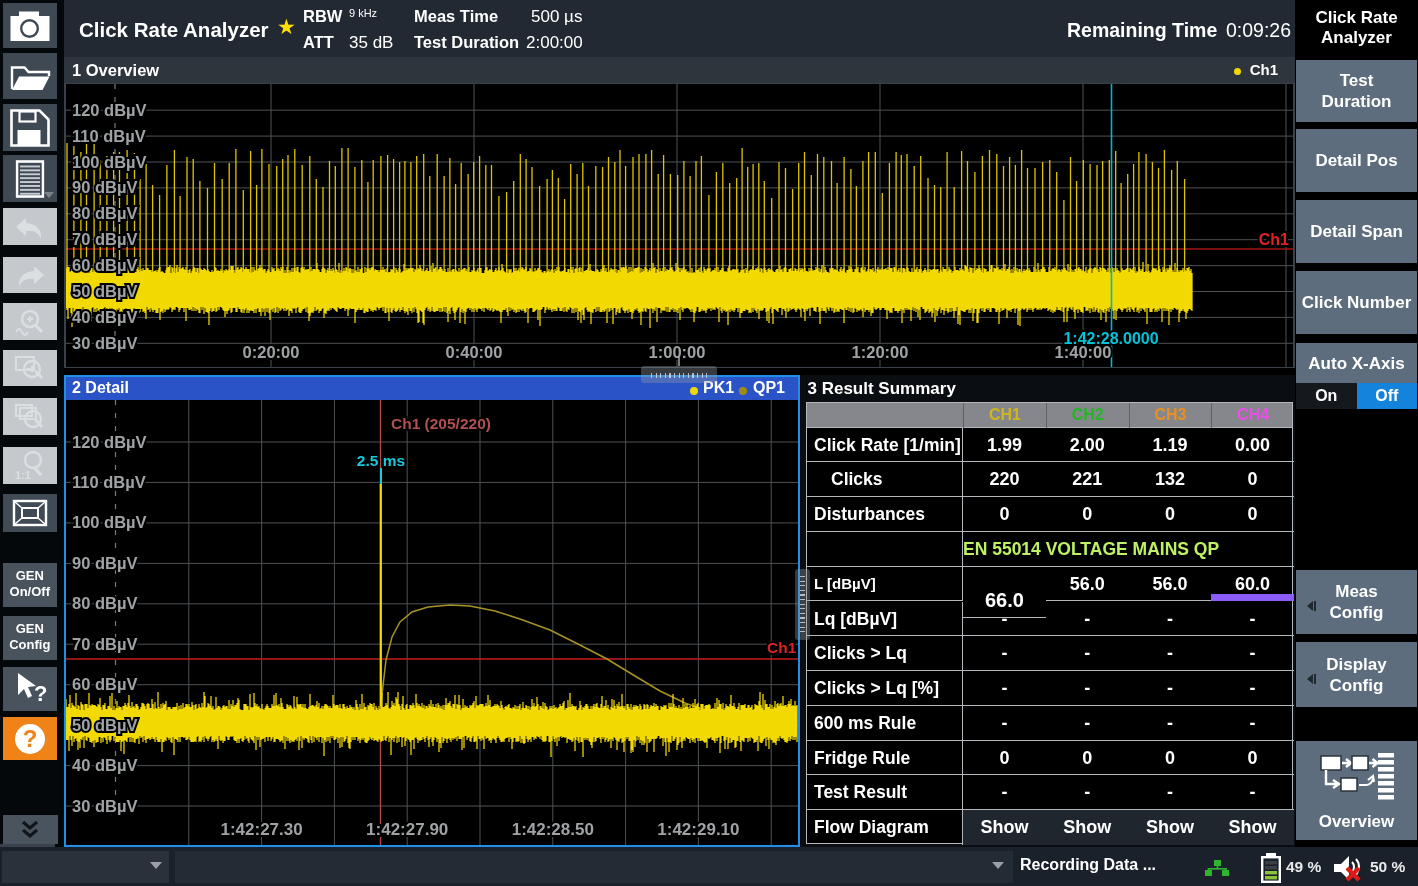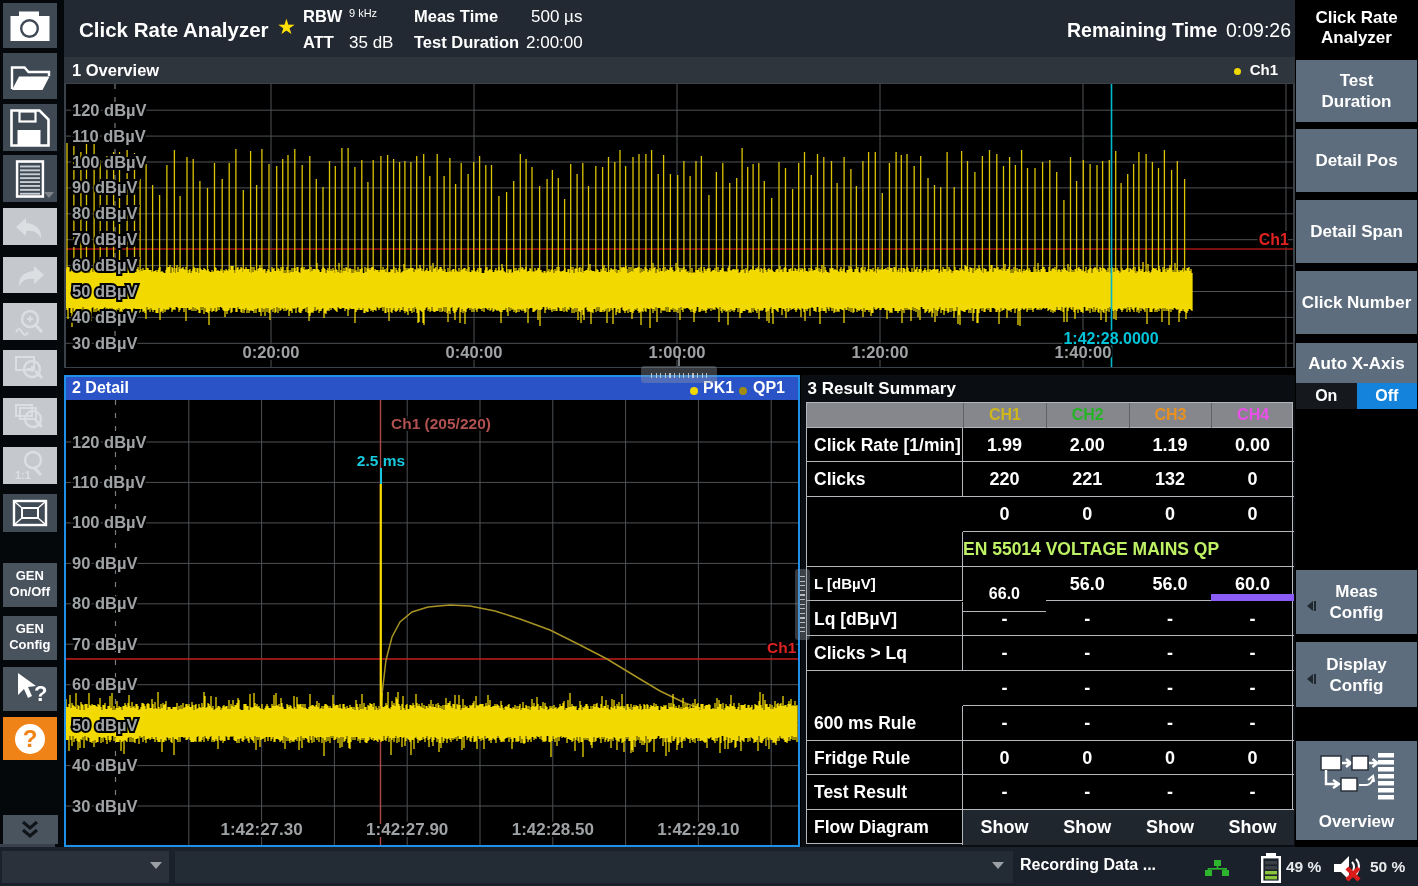--- a/index.html
+++ b/index.html
@@ -246,46 +246,48 @@
       <div style="position:absolute;left:156.0px;top:0;width:82.8px;height:24.5px;line-height:24.5px;text-align:center;font-weight:bold;font-size:16px;color:#cfb61c;border-left:1px solid #606268;box-sizing:border-box">CH1</div>
       <div style="position:absolute;left:238.8px;top:0;width:82.8px;height:24.5px;line-height:24.5px;text-align:center;font-weight:bold;font-size:16px;color:#26b426;border-left:1px solid #606268;box-sizing:border-box">CH2</div>
       <div style="position:absolute;left:321.5px;top:0;width:82.8px;height:24.5px;line-height:24.5px;text-align:center;font-weight:bold;font-size:16px;color:#e89120;border-left:1px solid #606268;box-sizing:border-box">CH3</div>
       <div style="position:absolute;left:404.2px;top:0;width:82.8px;height:24.5px;line-height:24.5px;text-align:center;font-weight:bold;font-size:16px;color:#ea4fe8;border-left:1px solid #606268;box-sizing:border-box">CH4</div>
     </div>
     <div style="position:absolute;left:0;top:24.5px;width:156.0px;height:34.79px;line-height:34.79px;border-bottom:1px solid #b4b8bc;border-right:1px solid #b4b8bc;box-sizing:border-box;padding-left:7px;font-weight:bold;font-size:17.5px;color:#fff;white-space:nowrap">Click Rate [1/min]</div>
     <div style="position:absolute;left:156.0px;top:24.5px;width:82.8px;height:34.79px;line-height:34.79px;border-bottom:1px solid #b4b8bc;box-sizing:border-box;text-align:center;font-weight:bold;font-size:18px;color:#fff">1.99</div>
     <div style="position:absolute;left:238.8px;top:24.5px;width:82.8px;height:34.79px;line-height:34.79px;border-bottom:1px solid #b4b8bc;box-sizing:border-box;text-align:center;font-weight:bold;font-size:18px;color:#fff">2.00</div>
     <div style="position:absolute;left:321.5px;top:24.5px;width:82.8px;height:34.79px;line-height:34.79px;border-bottom:1px solid #b4b8bc;box-sizing:border-box;text-align:center;font-weight:bold;font-size:18px;color:#fff">1.19</div>
     <div style="position:absolute;left:404.2px;top:24.5px;width:82.8px;height:34.79px;line-height:34.79px;border-bottom:1px solid #b4b8bc;box-sizing:border-box;text-align:center;font-weight:bold;font-size:18px;color:#fff">0.00</div>
-    <div style="position:absolute;left:0;top:59.3px;width:156.0px;height:34.79px;line-height:34.79px;border-bottom:1px solid #b4b8bc;border-right:1px solid #b4b8bc;box-sizing:border-box;padding-left:7px;font-weight:bold;font-size:17.5px;color:#fff;white-space:nowrap">Clicks</div>
+    <div style="position:absolute;left:0;top:59.3px;width:156.0px;height:34.79px;line-height:34.79px;border-bottom:1px solid #b4b8bc;border-right:1px solid #b4b8bc;box-sizing:border-box;padding-left:24px;font-weight:bold;font-size:17.5px;color:#fff;white-space:nowrap">Clicks</div>
     <div style="position:absolute;left:156.0px;top:59.3px;width:82.8px;height:34.79px;line-height:34.79px;border-bottom:1px solid #b4b8bc;box-sizing:border-box;text-align:center;font-weight:bold;font-size:18px;color:#fff">220</div>
     <div style="position:absolute;left:238.8px;top:59.3px;width:82.8px;height:34.79px;line-height:34.79px;border-bottom:1px solid #b4b8bc;box-sizing:border-box;text-align:center;font-weight:bold;font-size:18px;color:#fff">221</div>
     <div style="position:absolute;left:321.5px;top:59.3px;width:82.8px;height:34.79px;line-height:34.79px;border-bottom:1px solid #b4b8bc;box-sizing:border-box;text-align:center;font-weight:bold;font-size:18px;color:#fff">132</div>
     <div style="position:absolute;left:404.2px;top:59.3px;width:82.8px;height:34.79px;line-height:34.79px;border-bottom:1px solid #b4b8bc;box-sizing:border-box;text-align:center;font-weight:bold;font-size:18px;color:#fff">0</div>
+    <div style="position:absolute;left:0;top:94.1px;width:156.0px;height:34.79px;line-height:34.79px;border-bottom:1px solid #b4b8bc;border-right:1px solid #b4b8bc;box-sizing:border-box;padding-left:7px;font-weight:bold;font-size:17.5px;color:#fff;white-space:nowrap">Disturbances</div>
     <div style="position:absolute;left:156.0px;top:94.1px;width:82.8px;height:34.79px;line-height:34.79px;border-bottom:1px solid #b4b8bc;box-sizing:border-box;text-align:center;font-weight:bold;font-size:18px;color:#fff">0</div>
     <div style="position:absolute;left:238.8px;top:94.1px;width:82.8px;height:34.79px;line-height:34.79px;border-bottom:1px solid #b4b8bc;box-sizing:border-box;text-align:center;font-weight:bold;font-size:18px;color:#fff">0</div>
     <div style="position:absolute;left:321.5px;top:94.1px;width:82.8px;height:34.79px;line-height:34.79px;border-bottom:1px solid #b4b8bc;box-sizing:border-box;text-align:center;font-weight:bold;font-size:18px;color:#fff">0</div>
     <div style="position:absolute;left:404.2px;top:94.1px;width:82.8px;height:34.79px;line-height:34.79px;border-bottom:1px solid #b4b8bc;box-sizing:border-box;text-align:center;font-weight:bold;font-size:18px;color:#fff">0</div>
     <div style="position:absolute;left:0;top:128.9px;width:156.0px;height:34.79px;border-bottom:1px solid #b4b8bc;border-right:1px solid #b4b8bc;box-sizing:border-box"></div>
     <div style="position:absolute;left:156.0px;top:128.9px;width:331.0px;height:34.79px;line-height:34.79px;border-bottom:1px solid #b4b8bc;box-sizing:border-box;text-align:left;font-weight:bold;font-size:17.5px;color:#bef264">EN 55014 VOLTAGE MAINS QP</div>
     <div style="position:absolute;left:0;top:163.7px;width:156.0px;height:34.79px;line-height:34.79px;border-bottom:1px solid #b4b8bc;border-right:1px solid #b4b8bc;box-sizing:border-box;padding-left:7px;font-weight:bold;font-size:15px;color:#fff;white-space:nowrap">L [dBµV]</div>
-    <div style="position:absolute;left:156.0px;top:174px;width:82.8px;height:34.79px;line-height:34.79px;border-bottom:1px solid #b4b8bc;box-sizing:border-box;text-align:center;font-weight:bold;font-size:16px;color:#fff">66.0</div>
+    <div style="position:absolute;left:156.0px;top:180px;width:82.8px;height:34.79px;line-height:34.79px;border-bottom:1px solid #b4b8bc;box-sizing:border-box;text-align:center;font-weight:bold;font-size:20px;color:#fff">66.0</div>
     <div style="position:absolute;left:238.8px;top:163.7px;width:82.8px;height:34.79px;line-height:34.79px;border-bottom:1px solid #b4b8bc;box-sizing:border-box;text-align:center;font-weight:bold;font-size:18px;color:#fff">56.0</div>
     <div style="position:absolute;left:321.5px;top:163.7px;width:82.8px;height:34.79px;line-height:34.79px;border-bottom:1px solid #b4b8bc;box-sizing:border-box;text-align:center;font-weight:bold;font-size:18px;color:#fff">56.0</div>
     <div style="position:absolute;left:404.2px;top:163.7px;width:82.8px;height:34.79px;line-height:34.79px;border-bottom:7px solid #8b5cf6;box-sizing:border-box;text-align:center;font-weight:bold;font-size:18px;color:#fff">60.0</div>
     <div style="position:absolute;left:0;top:198.5px;width:156.0px;height:34.79px;line-height:34.79px;border-bottom:1px solid #b4b8bc;border-right:1px solid #b4b8bc;box-sizing:border-box;padding-left:7px;font-weight:bold;font-size:17.5px;color:#fff;white-space:nowrap">Lq [dBµV]</div>
     <div style="position:absolute;left:156.0px;top:198.5px;width:82.8px;height:34.79px;line-height:34.79px;border-bottom:1px solid #b4b8bc;box-sizing:border-box;text-align:center;font-weight:bold;font-size:18px;color:#fff">-</div>
     <div style="position:absolute;left:238.8px;top:198.5px;width:82.8px;height:34.79px;line-height:34.79px;border-bottom:1px solid #b4b8bc;box-sizing:border-box;text-align:center;font-weight:bold;font-size:18px;color:#fff">-</div>
     <div style="position:absolute;left:321.5px;top:198.5px;width:82.8px;height:34.79px;line-height:34.79px;border-bottom:1px solid #b4b8bc;box-sizing:border-box;text-align:center;font-weight:bold;font-size:18px;color:#fff">-</div>
     <div style="position:absolute;left:404.2px;top:198.5px;width:82.8px;height:34.79px;line-height:34.79px;border-bottom:1px solid #b4b8bc;box-sizing:border-box;text-align:center;font-weight:bold;font-size:18px;color:#fff">-</div>
     <div style="position:absolute;left:0;top:233.2px;width:156.0px;height:34.79px;line-height:34.79px;border-bottom:1px solid #b4b8bc;border-right:1px solid #b4b8bc;box-sizing:border-box;padding-left:7px;font-weight:bold;font-size:17.5px;color:#fff;white-space:nowrap">Clicks &gt; Lq</div>
     <div style="position:absolute;left:156.0px;top:233.2px;width:82.8px;height:34.79px;line-height:34.79px;border-bottom:1px solid #b4b8bc;box-sizing:border-box;text-align:center;font-weight:bold;font-size:18px;color:#fff">-</div>
     <div style="position:absolute;left:238.8px;top:233.2px;width:82.8px;height:34.79px;line-height:34.79px;border-bottom:1px solid #b4b8bc;box-sizing:border-box;text-align:center;font-weight:bold;font-size:18px;color:#fff">-</div>
     <div style="position:absolute;left:321.5px;top:233.2px;width:82.8px;height:34.79px;line-height:34.79px;border-bottom:1px solid #b4b8bc;box-sizing:border-box;text-align:center;font-weight:bold;font-size:18px;color:#fff">-</div>
     <div style="position:absolute;left:404.2px;top:233.2px;width:82.8px;height:34.79px;line-height:34.79px;border-bottom:1px solid #b4b8bc;box-sizing:border-box;text-align:center;font-weight:bold;font-size:18px;color:#fff">-</div>
+    <div style="position:absolute;left:0;top:268.0px;width:156.0px;height:34.79px;line-height:34.79px;border-bottom:1px solid #b4b8bc;border-right:1px solid #b4b8bc;box-sizing:border-box;padding-left:7px;font-weight:bold;font-size:17.5px;color:#fff;white-space:nowrap">Clicks &gt; Lq [%]</div>
     <div style="position:absolute;left:156.0px;top:268.0px;width:82.8px;height:34.79px;line-height:34.79px;border-bottom:1px solid #b4b8bc;box-sizing:border-box;text-align:center;font-weight:bold;font-size:18px;color:#fff">-</div>
     <div style="position:absolute;left:238.8px;top:268.0px;width:82.8px;height:34.79px;line-height:34.79px;border-bottom:1px solid #b4b8bc;box-sizing:border-box;text-align:center;font-weight:bold;font-size:18px;color:#fff">-</div>
     <div style="position:absolute;left:321.5px;top:268.0px;width:82.8px;height:34.79px;line-height:34.79px;border-bottom:1px solid #b4b8bc;box-sizing:border-box;text-align:center;font-weight:bold;font-size:18px;color:#fff">-</div>
     <div style="position:absolute;left:404.2px;top:268.0px;width:82.8px;height:34.79px;line-height:34.79px;border-bottom:1px solid #b4b8bc;box-sizing:border-box;text-align:center;font-weight:bold;font-size:18px;color:#fff">-</div>
     <div style="position:absolute;left:0;top:302.8px;width:156.0px;height:34.79px;line-height:34.79px;border-bottom:1px solid #b4b8bc;border-right:1px solid #b4b8bc;box-sizing:border-box;padding-left:7px;font-weight:bold;font-size:17.5px;color:#fff;white-space:nowrap">600 ms Rule</div>
     <div style="position:absolute;left:156.0px;top:302.8px;width:82.8px;height:34.79px;line-height:34.79px;border-bottom:1px solid #b4b8bc;box-sizing:border-box;text-align:center;font-weight:bold;font-size:18px;color:#fff">-</div>
     <div style="position:absolute;left:238.8px;top:302.8px;width:82.8px;height:34.79px;line-height:34.79px;border-bottom:1px solid #b4b8bc;box-sizing:border-box;text-align:center;font-weight:bold;font-size:18px;color:#fff">-</div>
     <div style="position:absolute;left:321.5px;top:302.8px;width:82.8px;height:34.79px;line-height:34.79px;border-bottom:1px solid #b4b8bc;box-sizing:border-box;text-align:center;font-weight:bold;font-size:18px;color:#fff">-</div>
     <div style="position:absolute;left:404.2px;top:302.8px;width:82.8px;height:34.79px;line-height:34.79px;border-bottom:1px solid #b4b8bc;box-sizing:border-box;text-align:center;font-weight:bold;font-size:18px;color:#fff">-</div>
     <div style="position:absolute;left:0;top:337.6px;width:156.0px;height:34.79px;line-height:34.79px;border-bottom:1px solid #b4b8bc;border-right:1px solid #b4b8bc;box-sizing:border-box;padding-left:7px;font-weight:bold;font-size:17.5px;color:#fff;white-space:nowrap">Fridge Rule</div>

